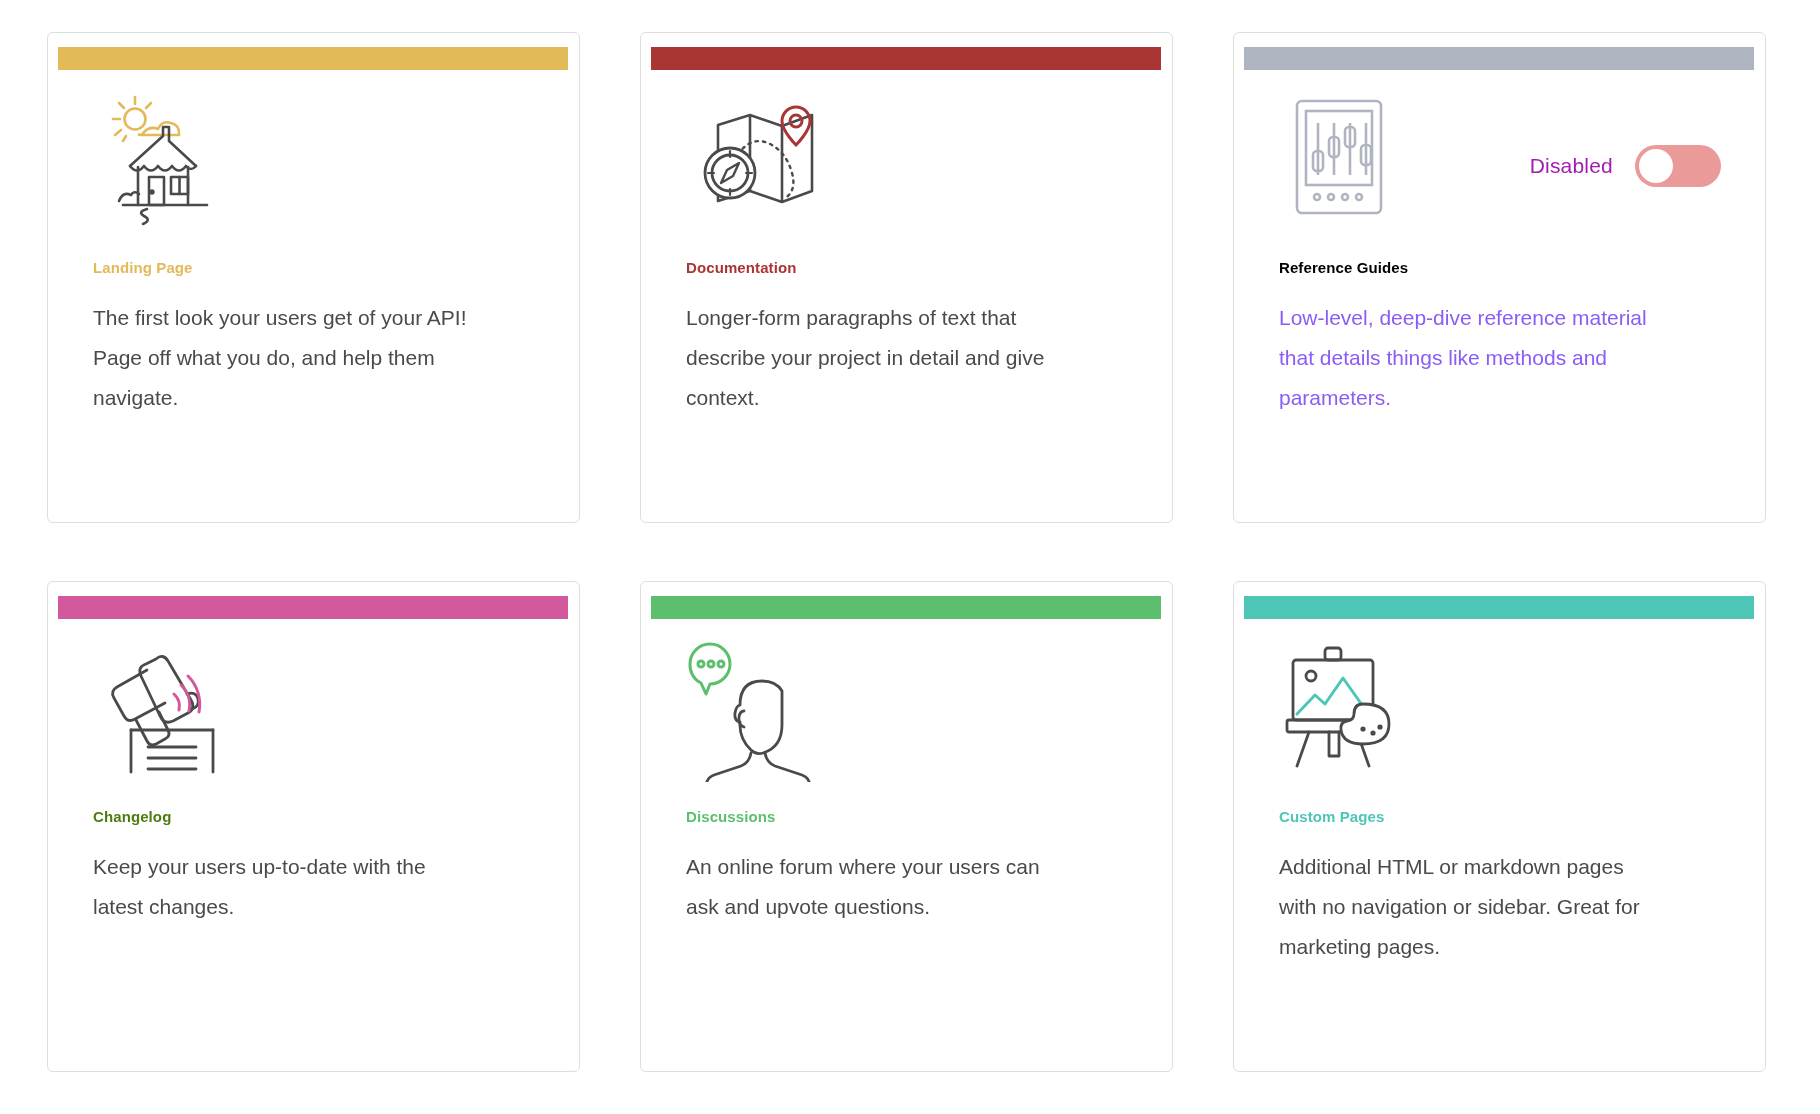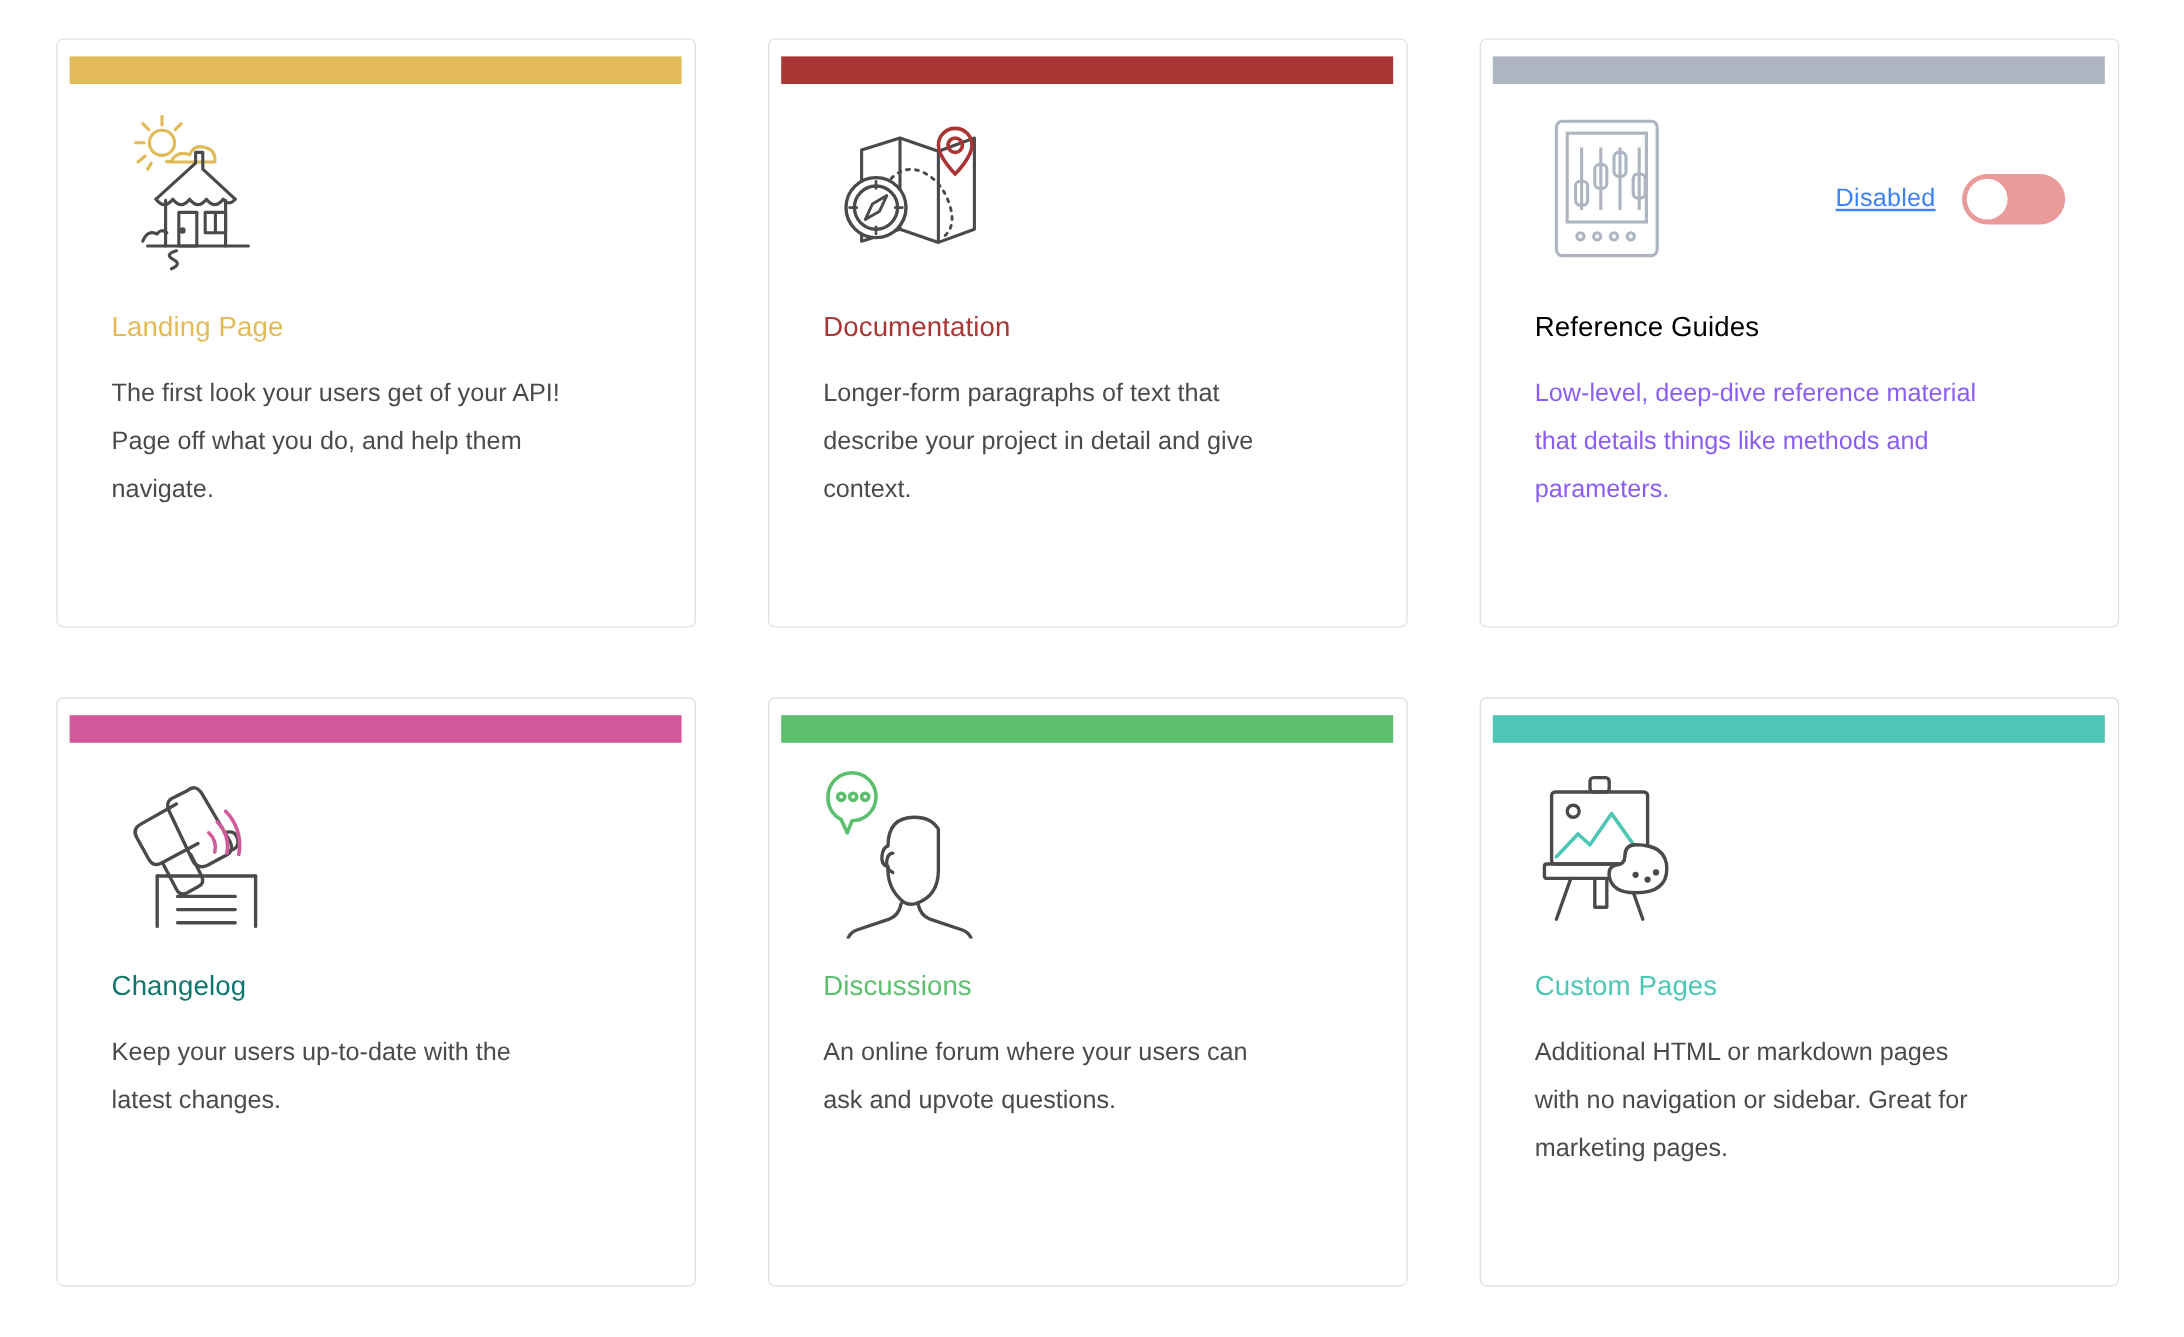--- a/index.html
+++ b/index.html
@@ -63,23 +63,22 @@
   .toggle-wrap {
     position: absolute;
     right: 0;
     top: 52px;
     display: flex;
     align-items: center;
     gap: 22px;
   }
   .toggle-label {
     font-size: 21px;
-    color: #3b82f6;
+    color: #a21caf;
     letter-spacing: .2px;
-    text-decoration: underline;
   }
   .toggle {
     width: 86px;
     height: 42px;
     border-radius: 21px;
     background: #eb9a9a;
     position: relative;
     cursor: pointer;
   }
   .toggle .knob {
@@ -88,22 +87,22 @@
     left: 4px;
     width: 34px;
     height: 34px;
     border-radius: 50%;
     background: #ffffff;
   }
 
   .card-title {
     margin: 0;
     padding-top: 20px;
-    font-size: 23px;
-    font-weight: normal;
+    font-size: 15px;
+    font-weight: bold;
     letter-spacing: .1px;
   }
 
   .card-desc {
     margin: 0;
     padding-top: 22px;
     font-size: 21px;
     line-height: 40px;
     color: #4a4a4a;
     max-width: 380px;
@@ -243,21 +242,21 @@
               <line x1="53" y1="127" x2="101" y2="127"></line>
             </g>
             <g fill="none" stroke="#d2599b" stroke-width="3" stroke-linecap="round">
               <path d="M93 34 a40 40 0 0 1 11 36"></path>
               <path d="M86 43 a28 28 0 0 1 8 26"></path>
               <path d="M79 52 a17 17 0 0 1 5 16"></path>
             </g>
           </svg>
         </div>
       </div>
-      <h3 class="card-title" style="color:#0f766e">Changelog</h3>
+      <h3 class="card-title" style="color:#4d7c0f">Changelog</h3>
       <p class="card-desc">Keep your users up-to-date with the latest changes.</p>
     </div>
   </div>
 
   <div class="card">
     <div class="card-bar" style="background:#5cbf6e"></div>
     <div class="card-body">
       <div class="icon-row">
         <div class="card-icon">
           <svg width="140" height="140" viewBox="0 0 140 140">

